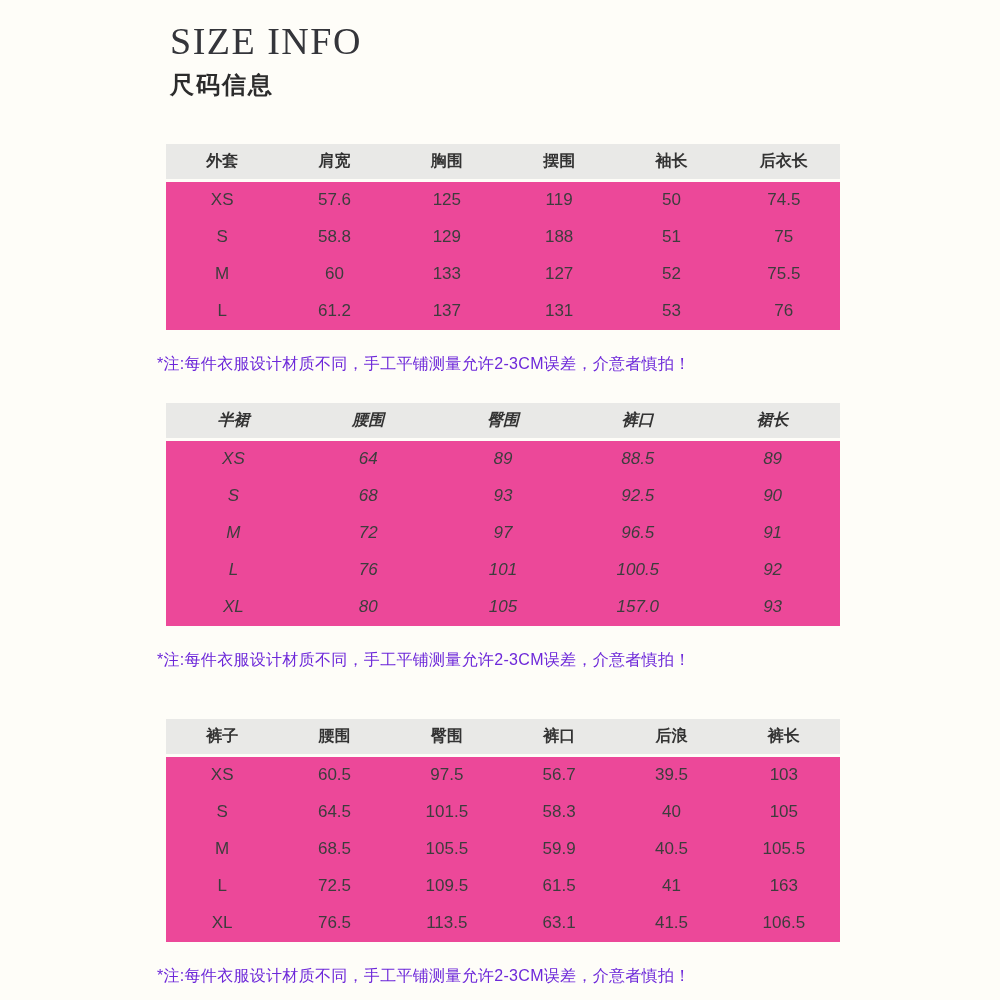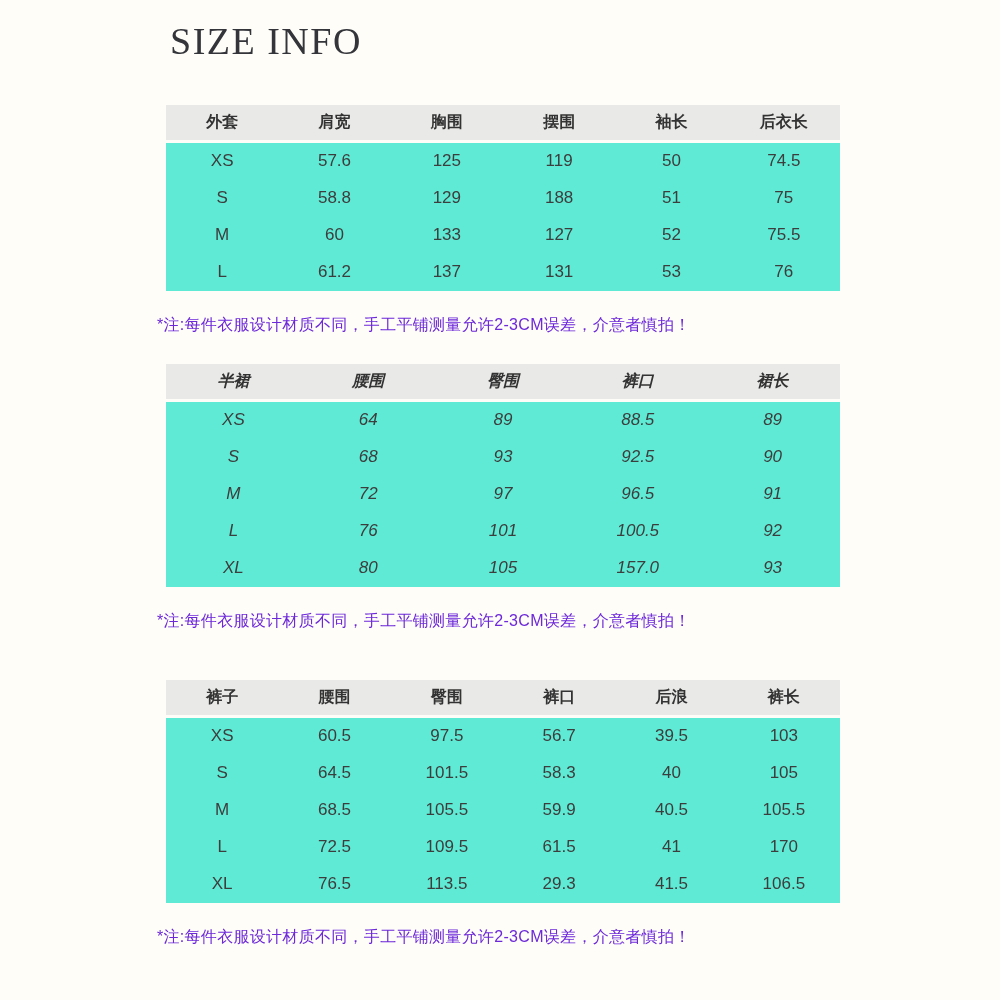--- a/index.html
+++ b/index.html
@@ -42,21 +42,21 @@
     background: #e9e9e7;
     height: 35px;
     font-size: 16px;
     font-weight: 600;
     color: #333333;
     text-align: center;
     vertical-align: middle;
     border-bottom: 3px solid #fefdf8;
     padding: 0;
   }
-  table.size-table tbody { background: #5eead4; }
+  table.size-table tbody { background: #ec4899; }
   table.size-table tbody td {
     height: 37px;
     font-size: 17px;
     color: #3d3d3d;
     text-align: center;
     vertical-align: middle;
     padding: 0;
   }
 
   .tbl-1 { margin-top: 43px; }
@@ -70,20 +70,21 @@
     letter-spacing: 0.3px;
   }
 </style>
 </head>
 <body>
 
 <div class="page">
 
   <header class="title-block">
     <h1 class="title-en">SIZE INFO</h1>
+    <h2 class="title-zh">尺码信息</h2>
   </header>
 
   <section>
     <table class="size-table tbl-1">
         <thead>
           <tr>
             <th>外套</th>
             <th>肩宽</th>
             <th>胸围</th>
             <th>摆围</th>
@@ -217,27 +218,27 @@
             <td>59.9</td>
             <td>40.5</td>
             <td>105.5</td>
           </tr>
           <tr>
             <td>L</td>
             <td>72.5</td>
             <td>109.5</td>
             <td>61.5</td>
             <td>41</td>
-            <td>170</td>
+            <td>163</td>
           </tr>
           <tr>
             <td>XL</td>
             <td>76.5</td>
             <td>113.5</td>
-            <td>29.3</td>
+            <td>63.1</td>
             <td>41.5</td>
             <td>106.5</td>
           </tr>
         </tbody>
       </table>
     <p class="note">*注:每件衣服设计材质不同，手工平铺测量允许2-3CM误差，介意者慎拍！</p>
   </section>
 
 </div>
 

